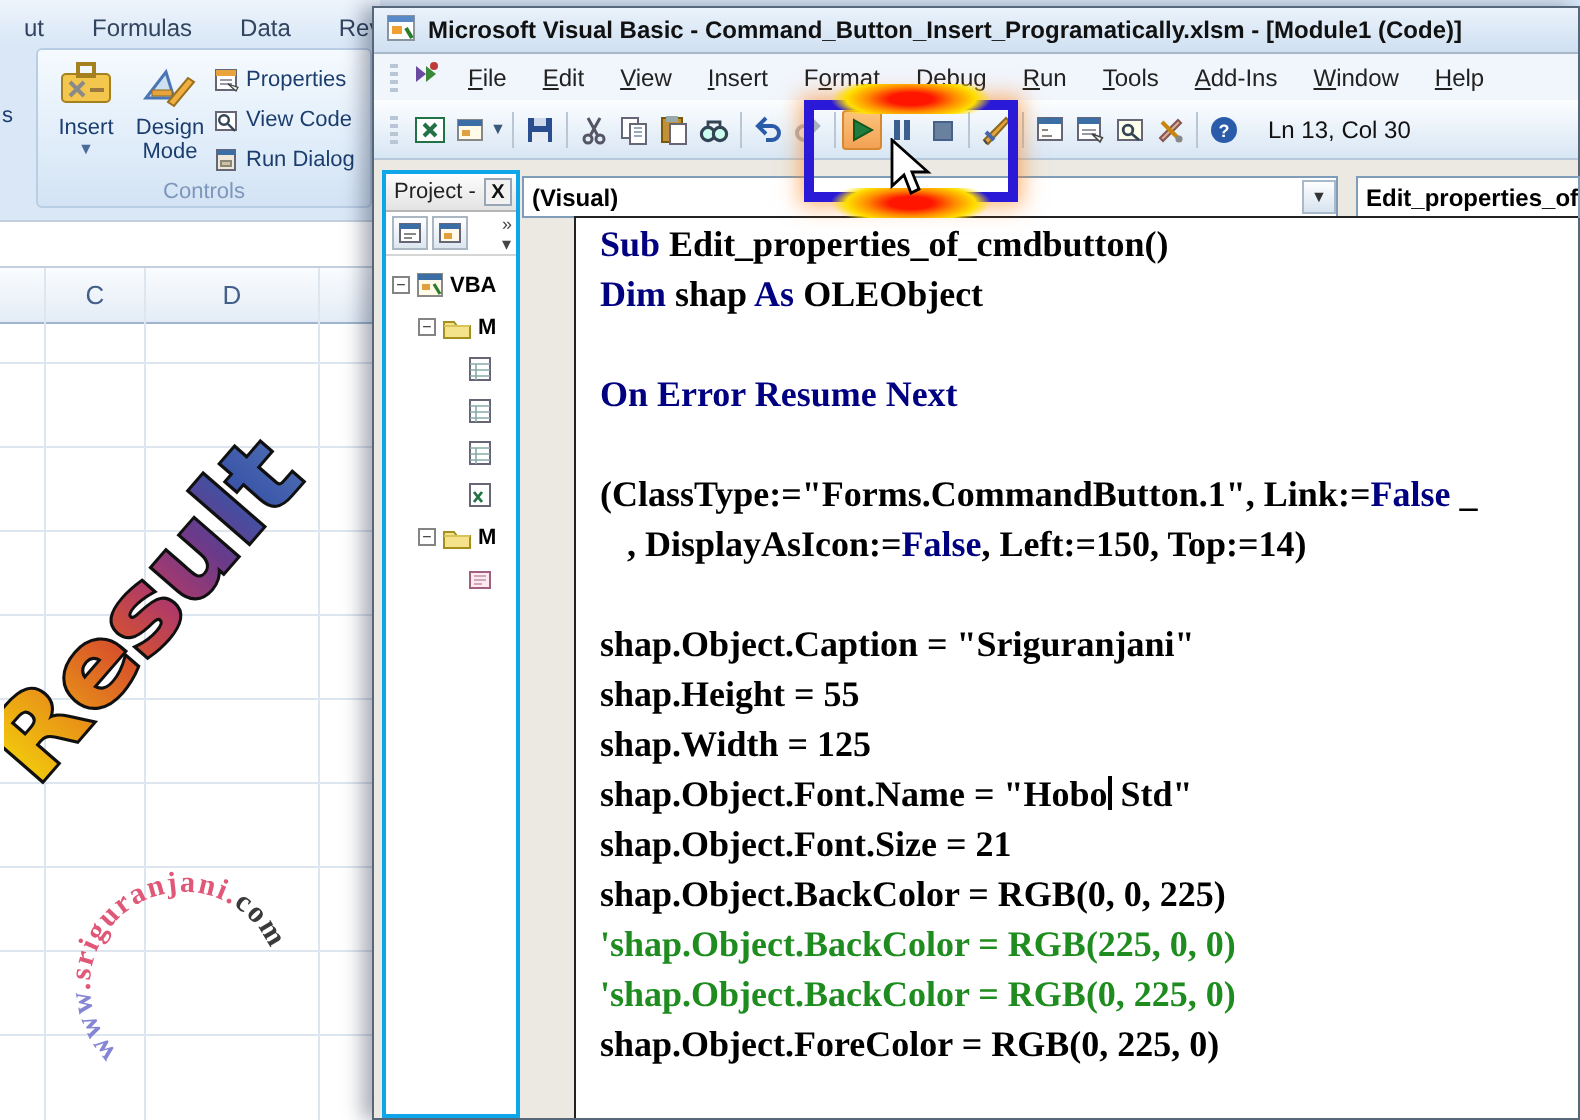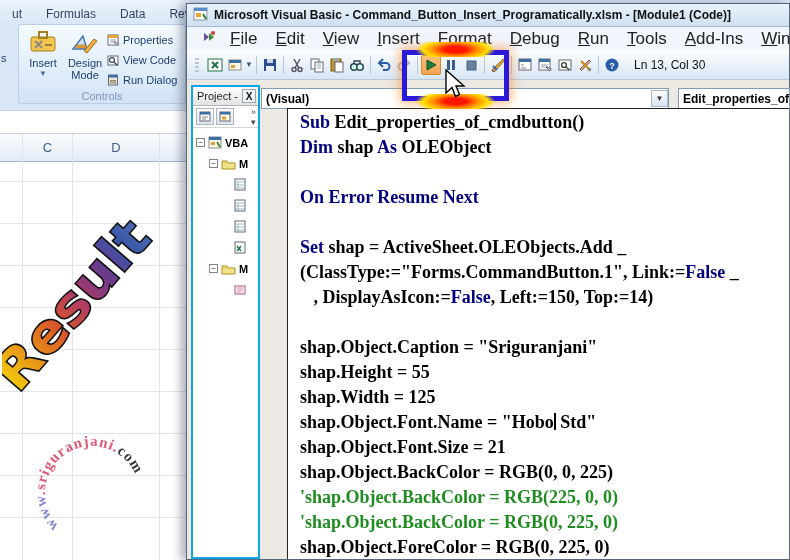--- a/index.html
+++ b/index.html
@@ -42,21 +42,21 @@
 
   
   .vba { position:absolute; left:186px; top:3px; right:0; bottom:0;
     border:1px solid #56677a; background:#ece9e2; box-shadow:-5px 0 9px rgba(15,25,55,.35); }
   .titlebar { height:23px; background:linear-gradient(#eaf2fb,#cfe0f1);
     border-bottom:1px solid #aab9c9; display:flex; align-items:center; padding-left:6px;
     font-size:12px; color:#111; }
   .titlebar svg { margin-right:5px; flex:none; }
   .title-text { white-space:nowrap; overflow:hidden;font-weight:bold; }
   .menubar { height:23px; background:#f1f5fc; display:flex; align-items:center;
-    font-size:17px; color:#222; padding-left:8px; }
+    font-size:12px; color:#222; padding-left:8px; }
   .grip { width:4px; height:14px; margin-right:6px;
     background:repeating-linear-gradient(to bottom,#b8c6d6 0 2px,transparent 2px 4px); }
   .menu-item { padding:2px 9px; white-space:nowrap; }
   .toolbar { height:30px; background:linear-gradient(#fcfeff,#d8e6f4);
     border-bottom:1px solid #b7c9da; display:flex; align-items:center; padding-left:8px; }
   .tb-btn { width:20px; height:20px; display:flex; align-items:center; justify-content:center; flex:none; }
   .tb-dd { font-size:8px; color:#3a5a7a; width:8px; text-align:center; flex:none; }
   .tb-sep { width:1px; height:18px; background:#b9c6d4; margin:0 3px; flex:none; }
   .tb-hl { background:linear-gradient(#fbc37c,#f2a254); border:1px solid #d8882f; border-radius:2px; }
   .status-lncol { margin-left:12px; font-size:12px; color:#111; white-space:nowrap; }
@@ -533,21 +533,20 @@
     <span>Edit_properties_of</span>
   </div>
 
   <div class="code-pane">
     <div class="code" id="code-area">
         <div class="code-line"><span class="kw">Sub</span><span class="tx"> Edit_properties_of_cmdbutton()</span></div>
         <div class="code-line"><span class="kw">Dim</span><span class="tx"> shap </span><span class="kw">As</span><span class="tx"> OLEObject</span></div>
         <div class="code-line">&nbsp;</div>
         <div class="code-line"><span class="kw">On Error Resume Next</span></div>
         <div class="code-line">&nbsp;</div>
-        <div class="code-line"><span class="kw">Set</span><span class="tx"> shap = ActiveSheet.OLEObjects.Add _</span></div>
         <div class="code-line"><span class="tx">(ClassType:="Forms.CommandButton.1", Link:=</span><span class="kw">False</span><span class="tx"> _</span></div>
         <div class="code-line"><span class="tx">   , DisplayAsIcon:=</span><span class="kw">False</span><span class="tx">, Left:=150, Top:=14)</span></div>
         <div class="code-line">&nbsp;</div>
         <div class="code-line"><span class="tx">shap.Object.Caption = "Sriguranjani"</span></div>
         <div class="code-line"><span class="tx">shap.Height = 55</span></div>
         <div class="code-line"><span class="tx">shap.Width = 125</span></div>
         <div class="code-line"><span class="tx">shap.Object.Font.Name = "Hobo</span><span class="caret"></span><span class="tx"> Std"</span></div>
         <div class="code-line"><span class="tx">shap.Object.Font.Size = 21</span></div>
         <div class="code-line"><span class="tx">shap.Object.BackColor = RGB(0, 0, 225)</span></div>
         <div class="code-line"><span class="cm">'shap.Object.BackColor = RGB(225, 0, 0)</span></div>

